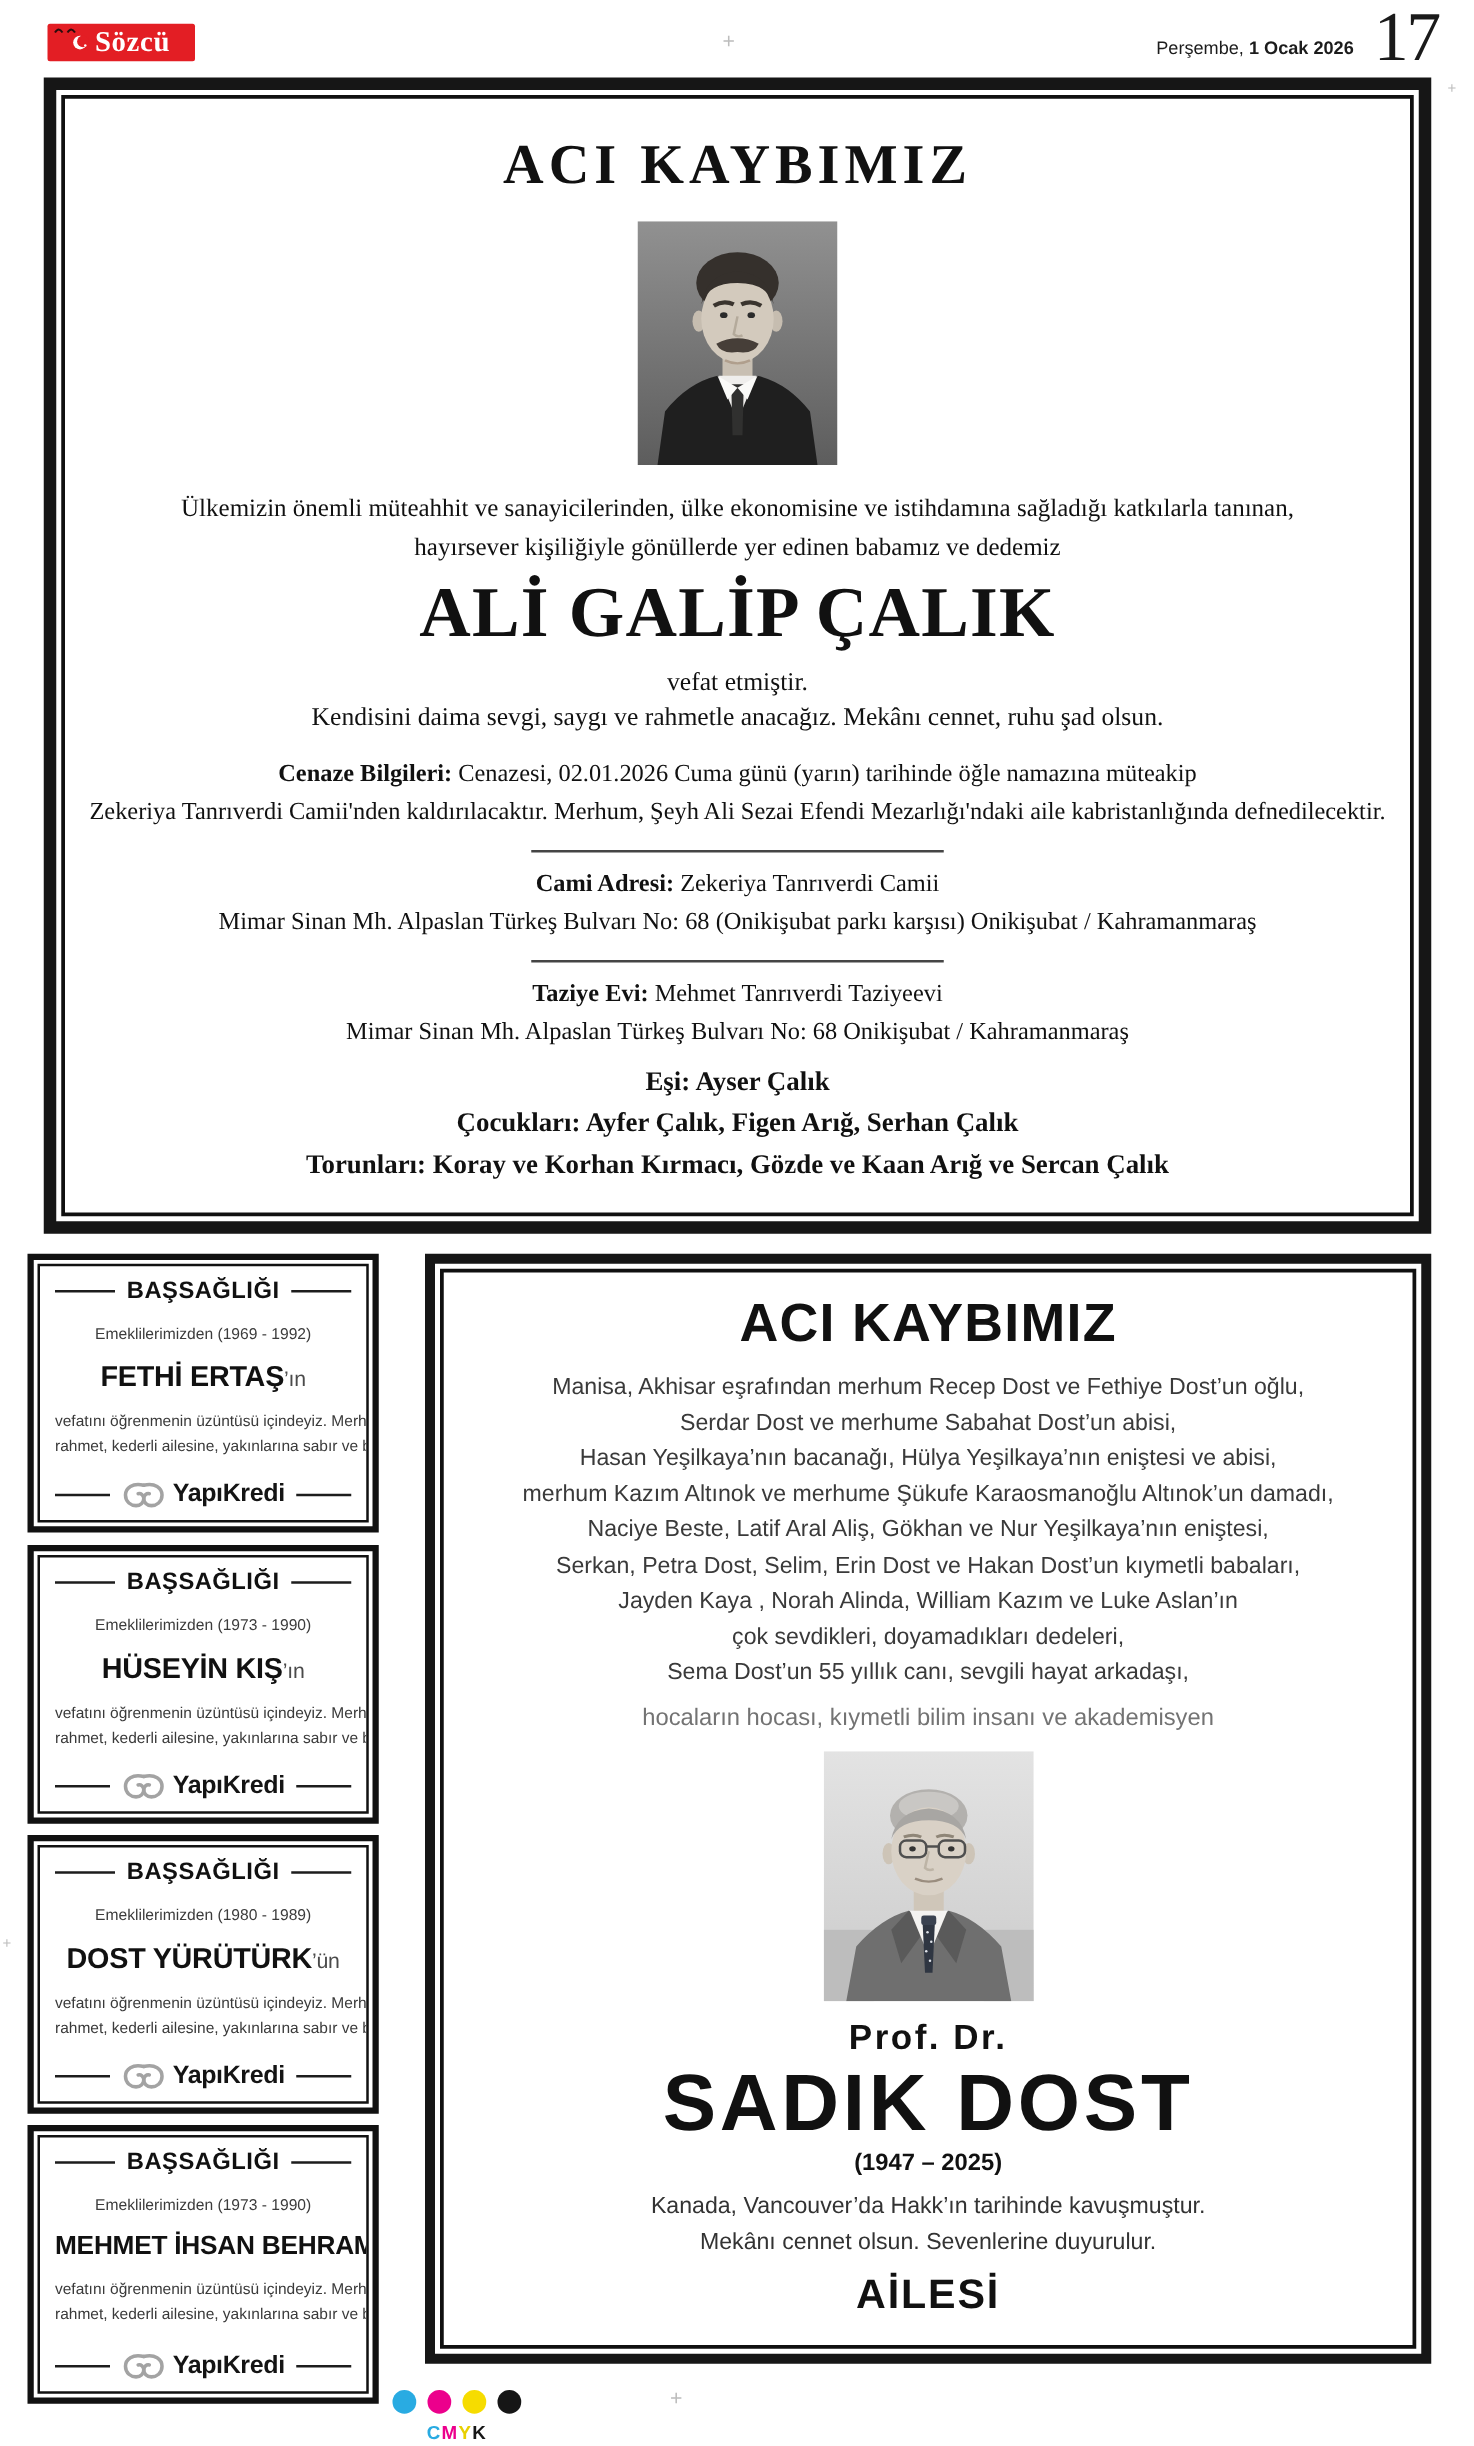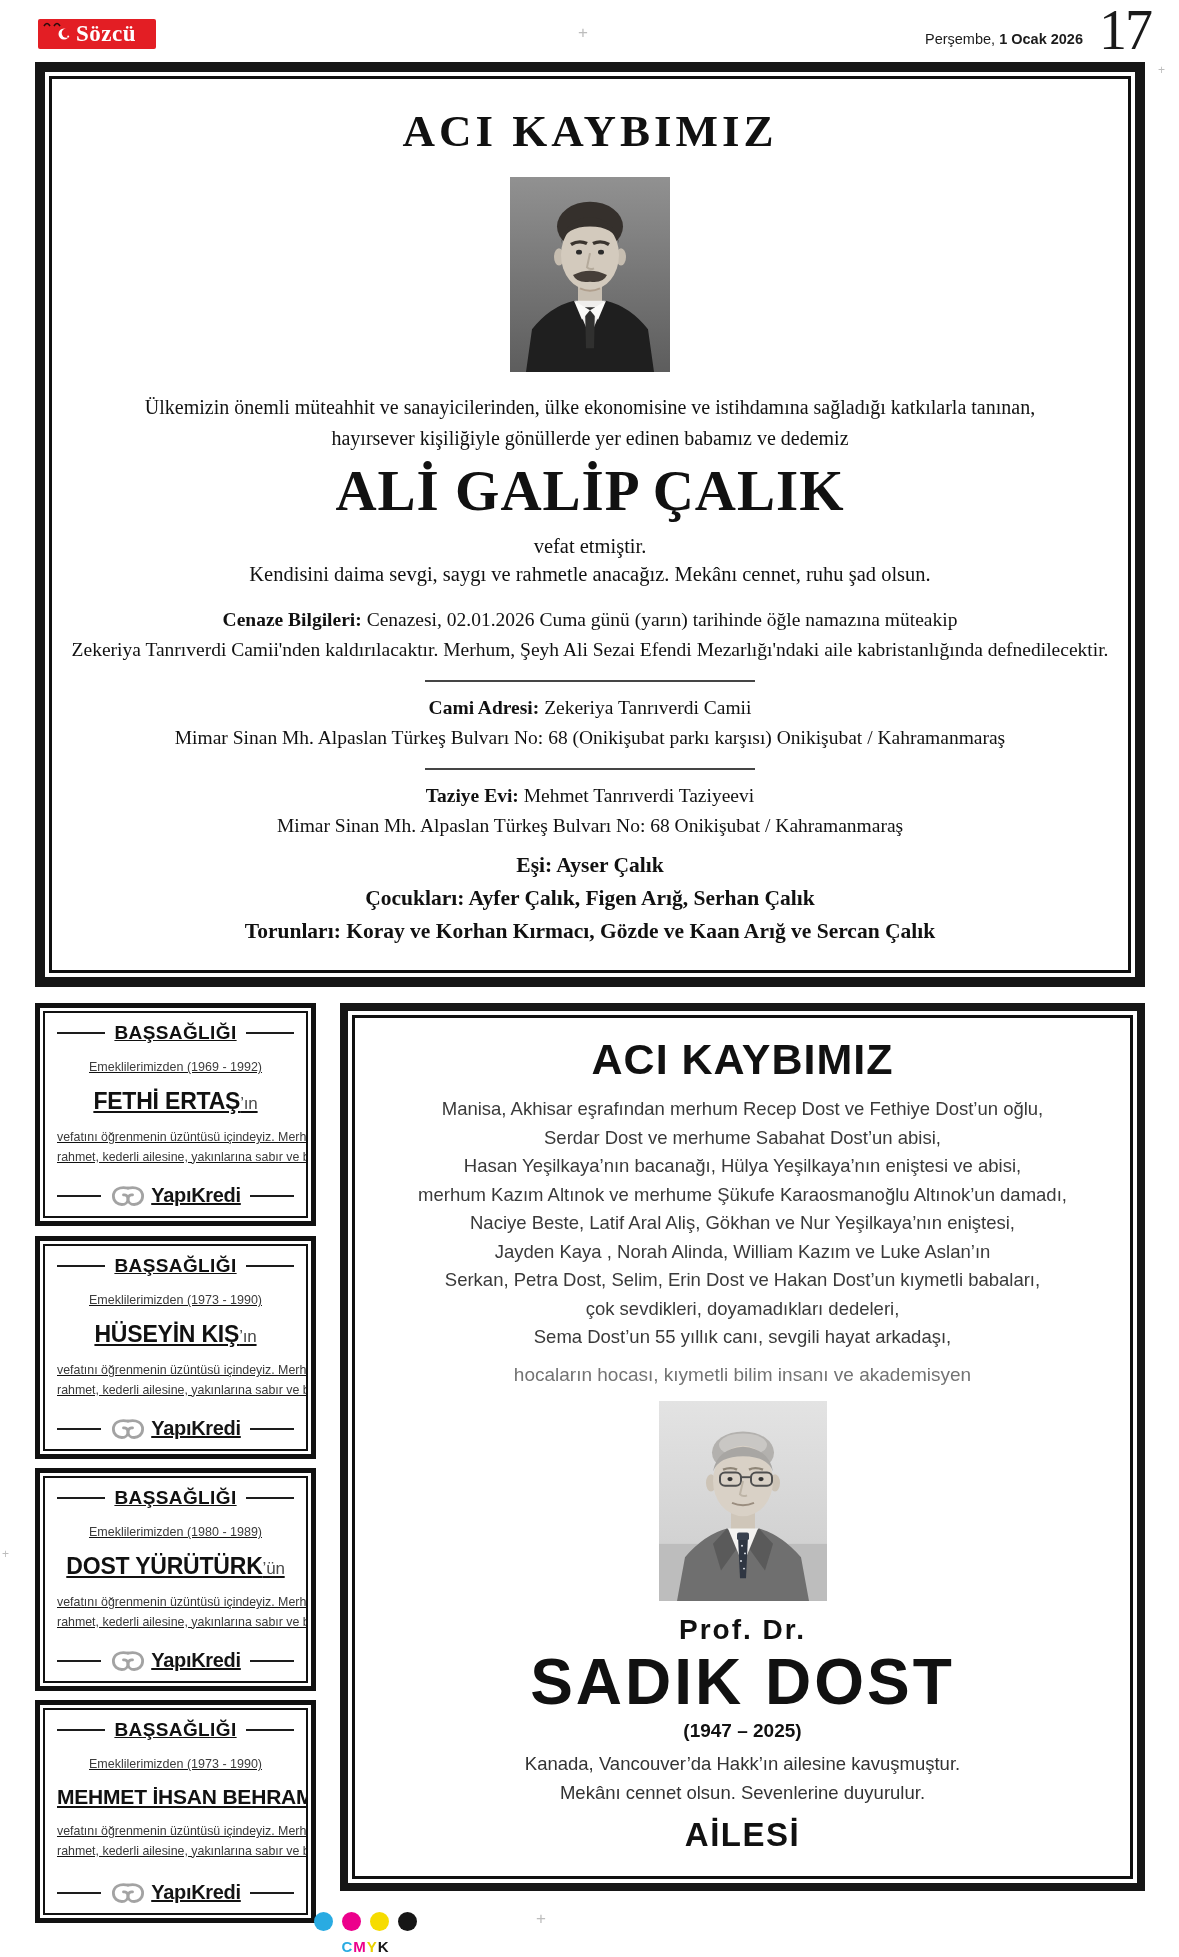--- a/index.html
+++ b/index.html
@@ -45,21 +45,21 @@
   .m-name { margin-top:6px; font-size:57px; font-weight:700; letter-spacing:1px; line-height:1.1; }
   .m-vefat { margin-top:9px; font-size:20.5px; line-height:28px; }
   .m-memorial { font-size:20.5px; line-height:28px; }
   .m-funeral { margin-top:17px; font-size:19.5px; line-height:30px; }
   .m-label { font-weight:700; }
   .m-divider { width:330px; height:2px; background:#454545; margin:15px auto 0; }
   .m-block { margin-top:11px; font-size:19.5px; line-height:30px; }
   .m-family { margin-top:8px; font-size:21.5px; font-weight:700; line-height:33px; }
 
   
-  .notice { position:absolute; left:35px; width:281px; height:223px; border:5px solid #111; padding:3px; background:#fff;text-decoration:underline; }
+  .notice { position:absolute; left:22px; width:281px; height:223px; border:5px solid #111; padding:3px; background:#fff; }
   .notice-inner { border:2px solid #111; width:100%; height:100%; display:flex; flex-direction:column; padding:0 12px; overflow:hidden; }
   .rule-row { display:flex; align-items:center; gap:9px; }
   .rule-row::before, .rule-row::after { content:""; flex:1; border-top:2px solid #1d1d1d; }
   .notice-title-row { margin-top:9px; }
   .notice-title { font-size:19px; font-weight:700; letter-spacing:.4px; }
   .notice-sub { margin-top:16px; font-size:12.5px; color:#3c3c3c; text-align:center; }
   .notice-name { margin-top:14px; font-size:23px; font-weight:700; letter-spacing:-.2px; text-align:center; white-space:nowrap; }
   .notice-name .sfx { font-size:17px; font-weight:400; color:#4a4a4a; }
   .notice-body { margin-top:13px; font-size:12.4px; line-height:1.6; color:#3a3a3a; text-align:center; }
   .notice-logo-row { margin-top:auto; margin-bottom:9px; }
@@ -278,22 +278,22 @@
 
   <div class="frame right-frame">
     <div class="frame-inner">
       <div class="r-title nw">ACI KAYBIMIZ</div>
       <div class="r-lines">
         <div class="nw">Manisa, Akhisar eşrafından merhum Recep Dost ve Fethiye Dost’un oğlu,</div>
         <div class="nw">Serdar Dost ve merhume Sabahat Dost’un abisi,</div>
         <div class="nw">Hasan Yeşilkaya’nın bacanağı, Hülya Yeşilkaya’nın eniştesi ve abisi,</div>
         <div class="nw">merhum Kazım Altınok ve merhume Şükufe Karaosmanoğlu Altınok’un damadı,</div>
         <div class="nw">Naciye Beste, Latif Aral Aliş, Gökhan ve Nur Yeşilkaya’nın eniştesi,</div>
+        <div class="nw">Serkan, Petra Dost, Selim, Erin Dost ve Hakan Dost’un kıymetli babaları,</div>
         <div class="nw">Jayden Kaya , Norah Alinda, William Kazım ve Luke Aslan’ın</div>
-        <div class="nw">Serkan, Petra Dost, Selim, Erin Dost ve Hakan Dost’un kıymetli babaları,</div>
         <div class="nw">çok sevdikleri, doyamadıkları dedeleri,</div>
         <div class="nw">Sema Dost’un 55 yıllık canı, sevgili hayat arkadaşı,</div>
       </div>
       <div class="r-bold nw">hocaların hocası, kıymetli bilim insanı ve akademisyen</div>
 
       <svg class="r-photo" viewBox="0 0 168 210" preserveAspectRatio="none">
         <defs>
           <linearGradient id="pg2" x1="0" y1="0" x2="0" y2="1">
             <stop offset="0" stop-color="#e3e3e3"></stop>
               <stop offset="1" stop-color="#cbcbcb"></stop>
@@ -327,21 +327,21 @@
         <circle cx="83" cy="152" r="1" fill="#dfe3ea"></circle>
           <circle cx="86" cy="160" r="1" fill="#dfe3ea"></circle>
         <circle cx="82" cy="168" r="1" fill="#dfe3ea"></circle>
           <circle cx="85" cy="176" r="1" fill="#dfe3ea"></circle>
       </svg>
 
       <div class="r-prof nw">Prof. Dr.</div>
       <div class="r-name nw">SADIK DOST</div>
       <div class="r-years nw">(1947 – 2025)</div>
       <div class="r-closing">
-        <div class="nw">Kanada, Vancouver’da Hakk’ın ailesine kavuşmuştur.</div>
+        <div class="nw">Kanada, Vancouver’da Hakk’ın tarihinde kavuşmuştur.</div>
         <div class="nw">Mekânı cennet olsun. Sevenlerine duyurulur.</div>
       </div>
       <div class="r-sign nw">AİLESİ</div>
     </div>
   </div>
 
   <div class="cmyk-dots">
     <span class="dot dot-c"></span>
     <span class="dot dot-m"></span>
     <span class="dot dot-y"></span>

